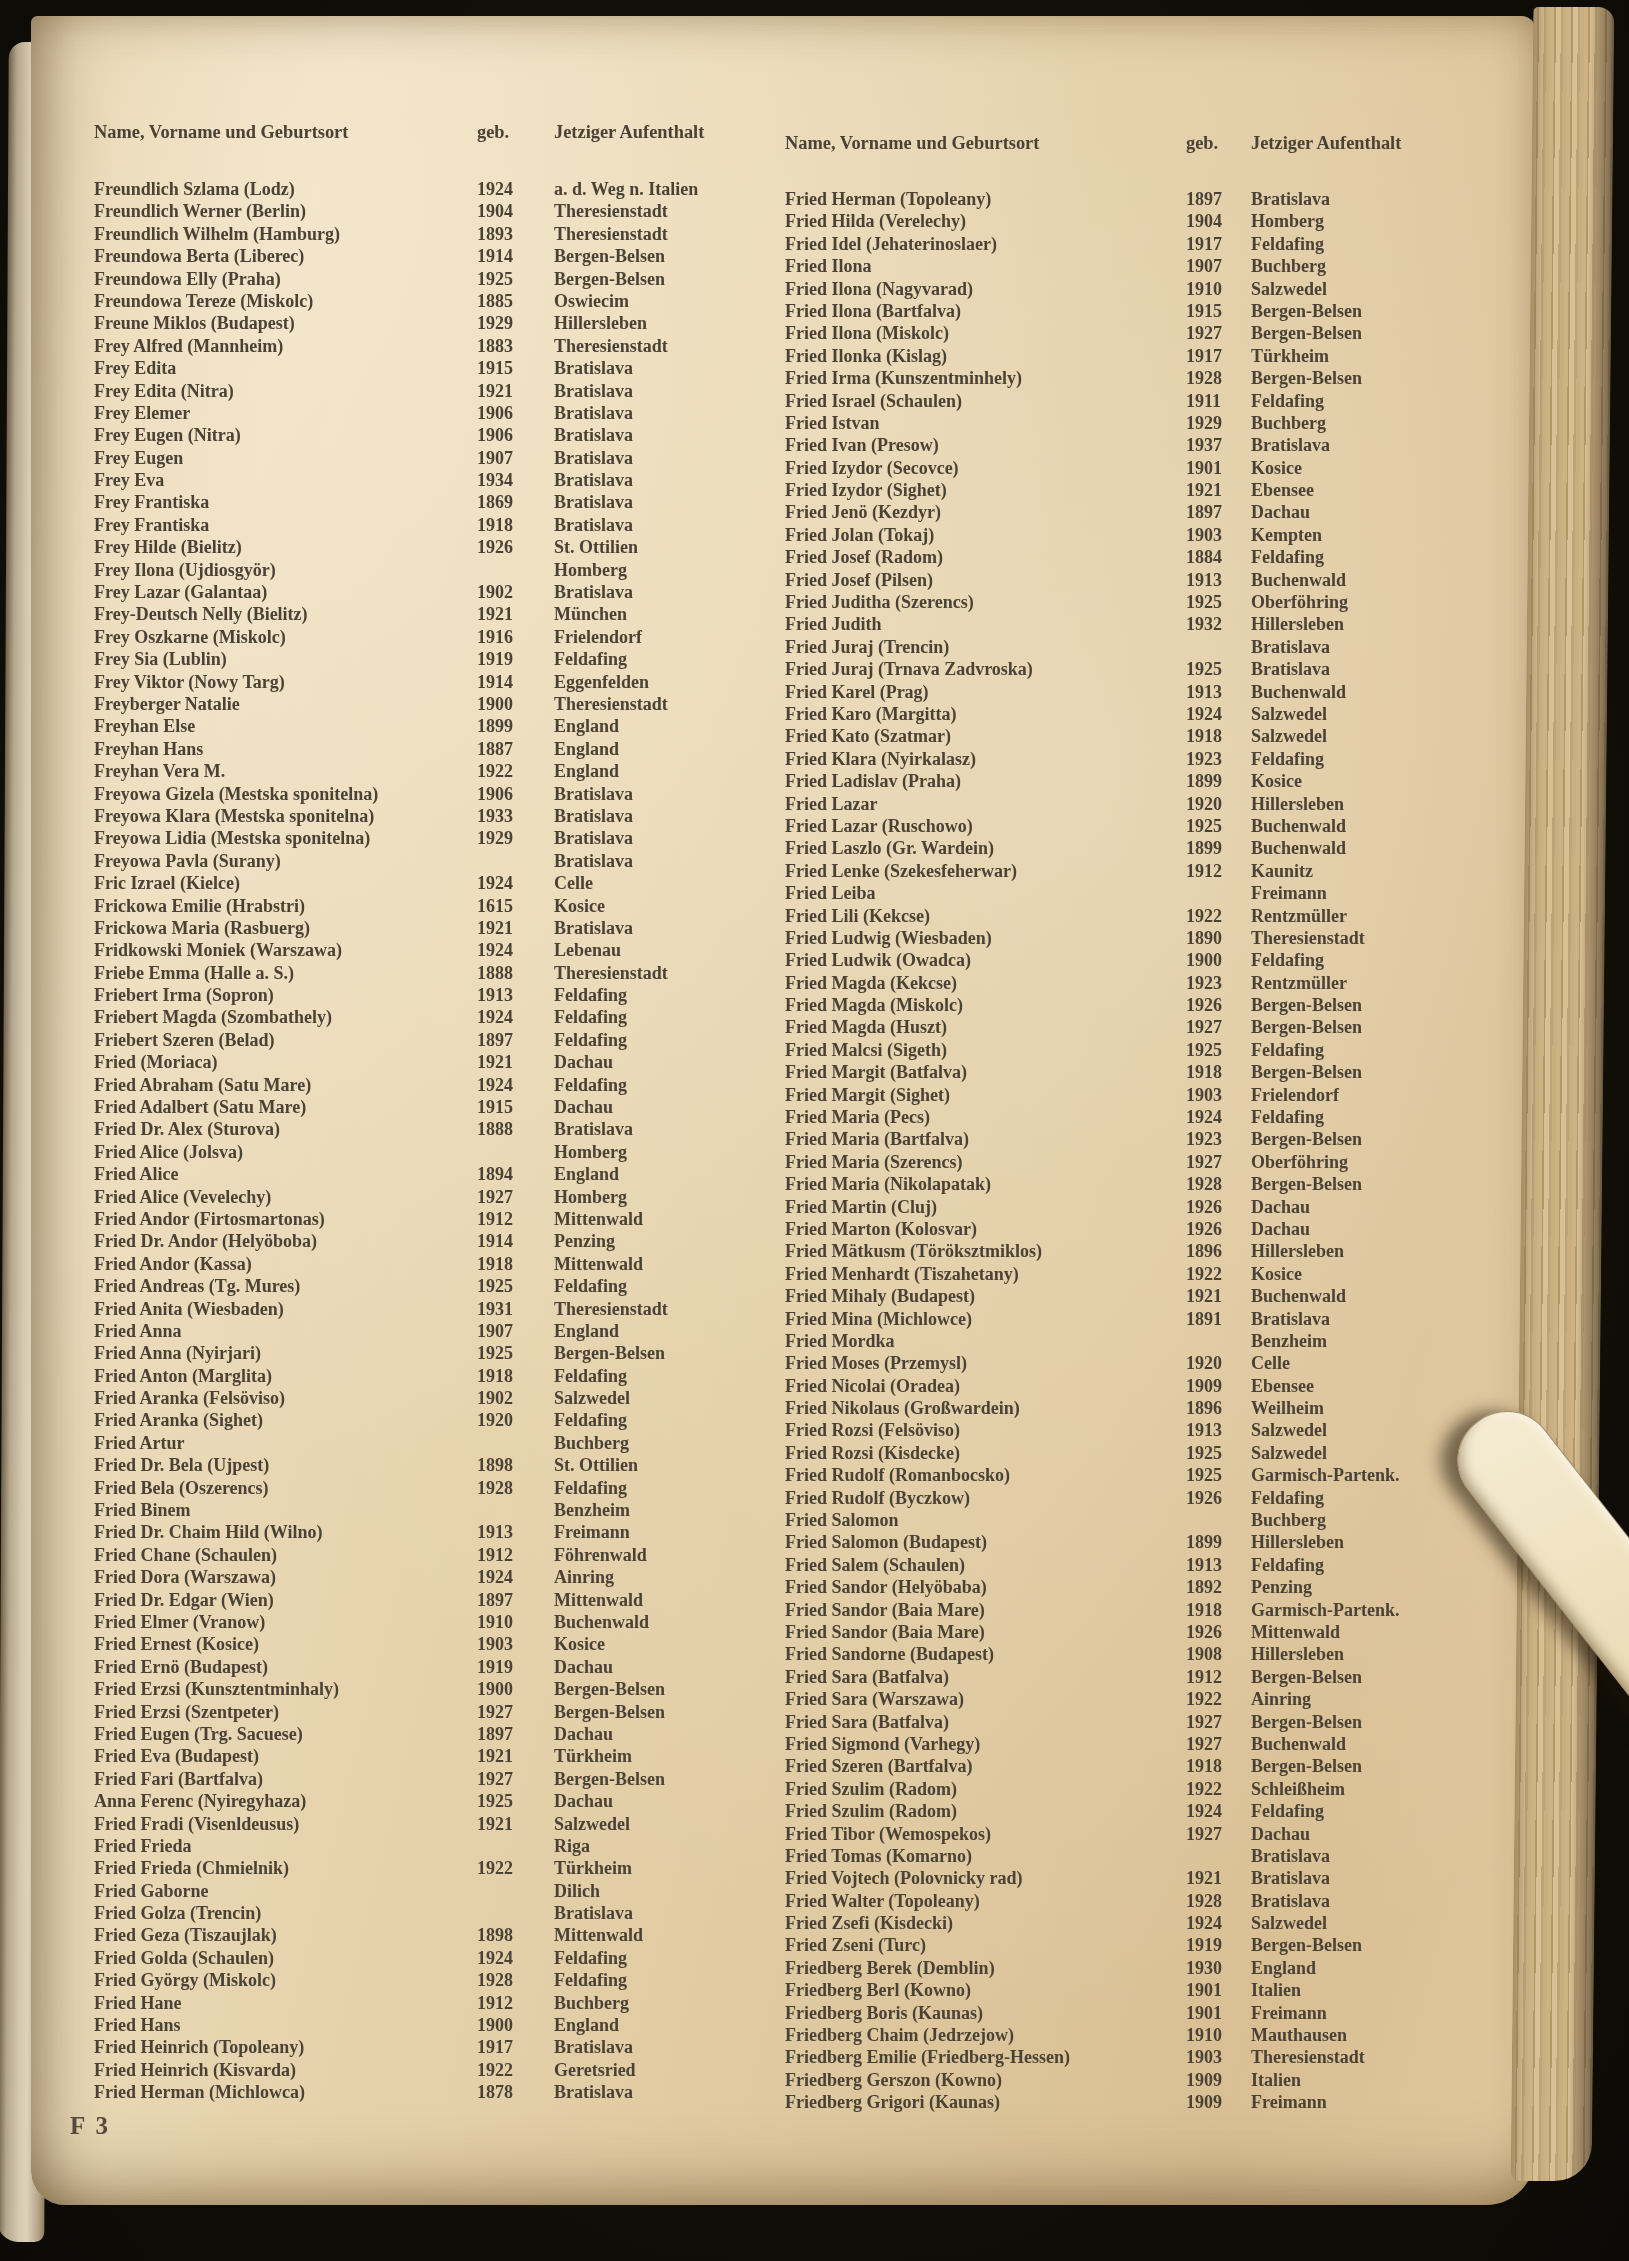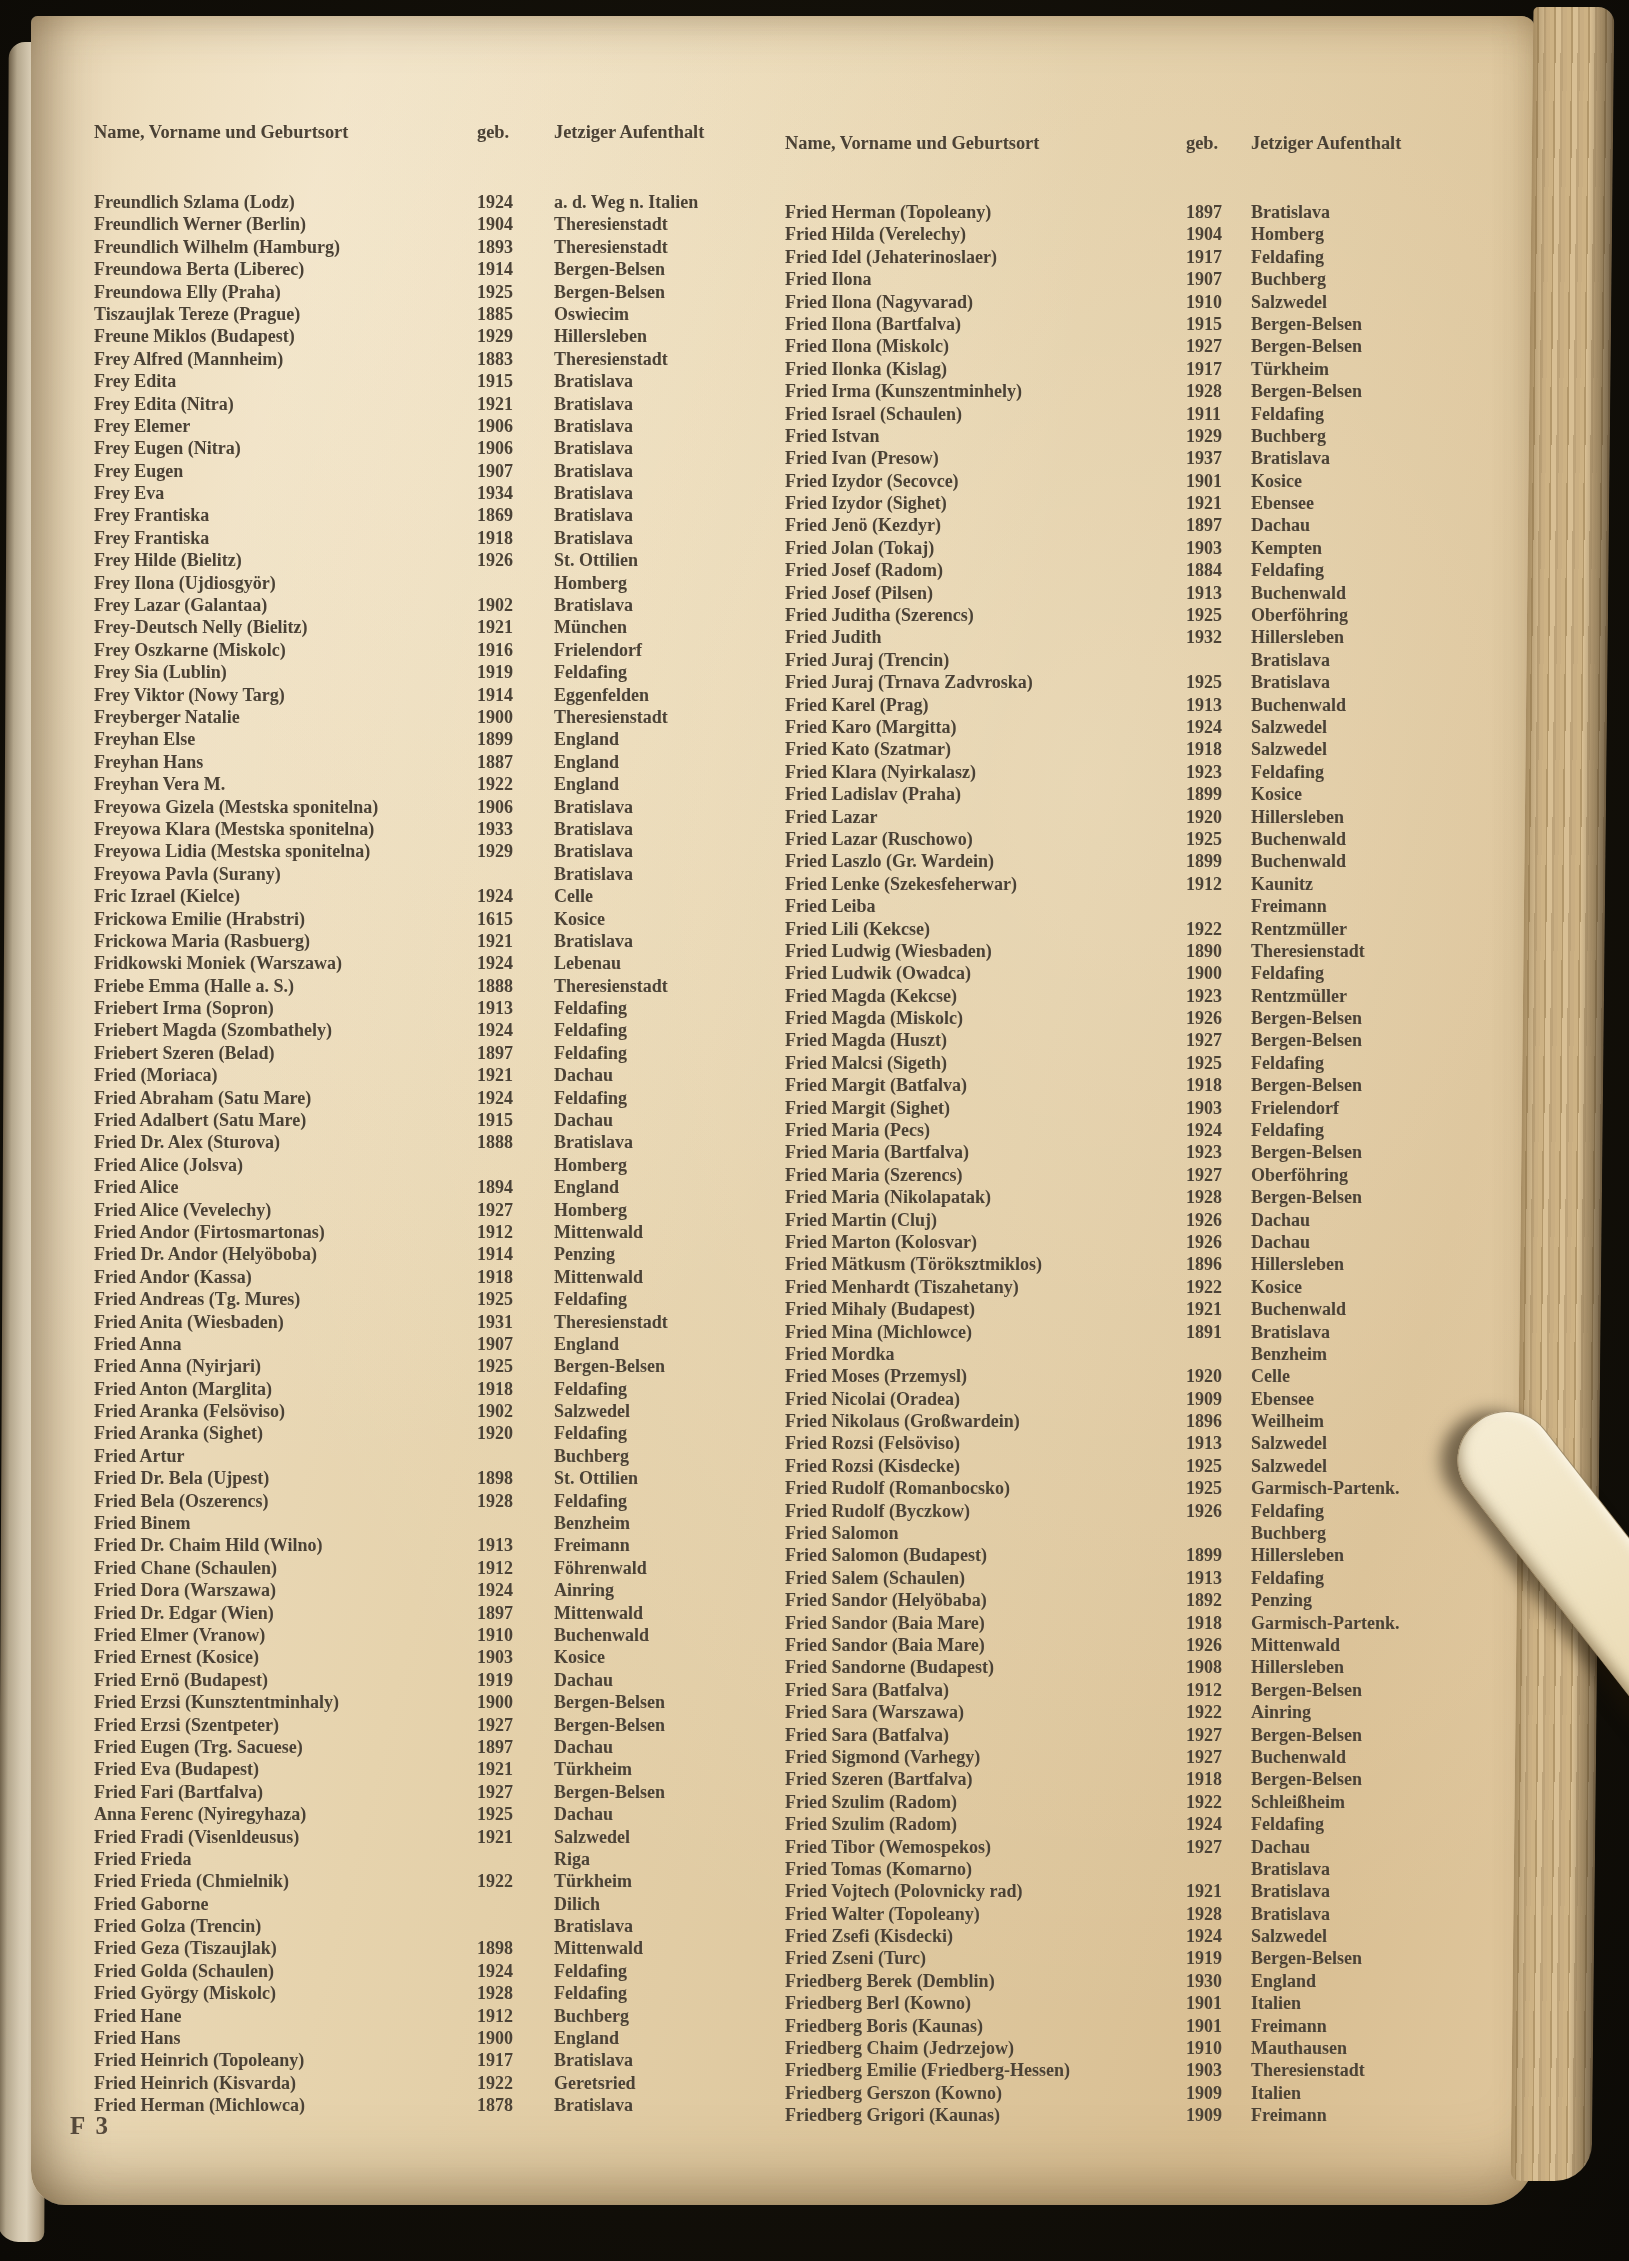--- a/index.html
+++ b/index.html
@@ -65,21 +65,21 @@
   .textlayer { position: absolute; inset: 0; z-index: 5; color: #4b4236; }
   .hdr { position: absolute; display: flex; font-size: 18.4px; line-height: 21px; white-space: nowrap; }
   .hdr .h-name { flex: none; }
   .hdr-left { left: 94px; top: 122px; width: 627px; }
   .hdr-left .h-name { width: 383px; }
   .hdr-left .h-geb  { width: 77px; }
   .hdr-right { left: 785px; top: 133px; width: 652px; }
   .hdr-right .h-name { width: 401px; }
   .hdr-right .h-geb  { width: 65px; }
 
-  .col { position: absolute; margin-top: 13px; }
+  .col { position: absolute; }
   .col-left  { left: 94px; top: 178px; width: 627px; }
   .col-right { left: 785px; top: 188px; width: 652px; }
   .row { display: flex; height: 22.4px; white-space: nowrap; }
   .row span { display: block; font-size: 18px; line-height: 22.4px; }
   .c-name { flex: none; overflow: visible; }
   .col-left  .c-name { width: 383px; }
   .col-left  .c-geb  { width: 77px;  }
   .col-right .c-name { width: 401px; }
   .col-right .c-geb  { width: 65px;  }
   .c-ort { flex: 1; }
@@ -138,21 +138,21 @@
           <span class="c-ort">Bergen-Belsen</span>
         </div>
 
         <div class="row">
           <span class="c-name">Freundowa Elly (Praha)</span>
           <span class="c-geb">1925</span>
           <span class="c-ort">Bergen-Belsen</span>
         </div>
 
         <div class="row">
-          <span class="c-name">Tiszaujlak Tereze (Prague)</span>
+          <span class="c-name">Freundowa Tereze (Miskolc)</span>
           <span class="c-geb">1885</span>
           <span class="c-ort">Oswiecim</span>
         </div>
 
         <div class="row">
           <span class="c-name">Freune Miklos (Budapest)</span>
           <span class="c-geb">1929</span>
           <span class="c-ort">Hillersleben</span>
         </div>
 

